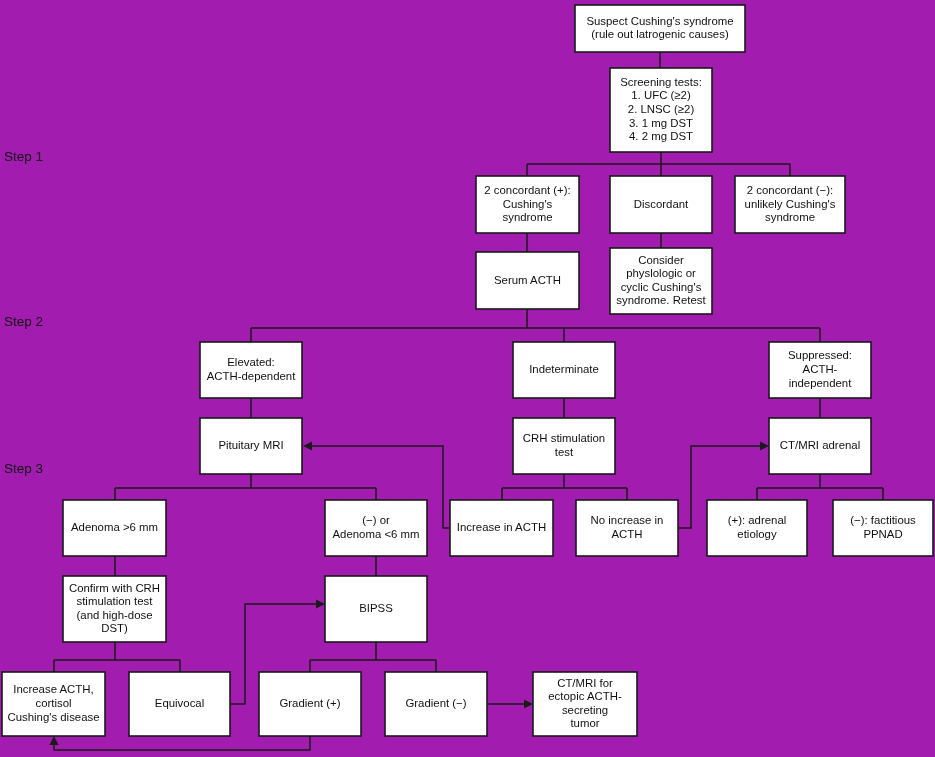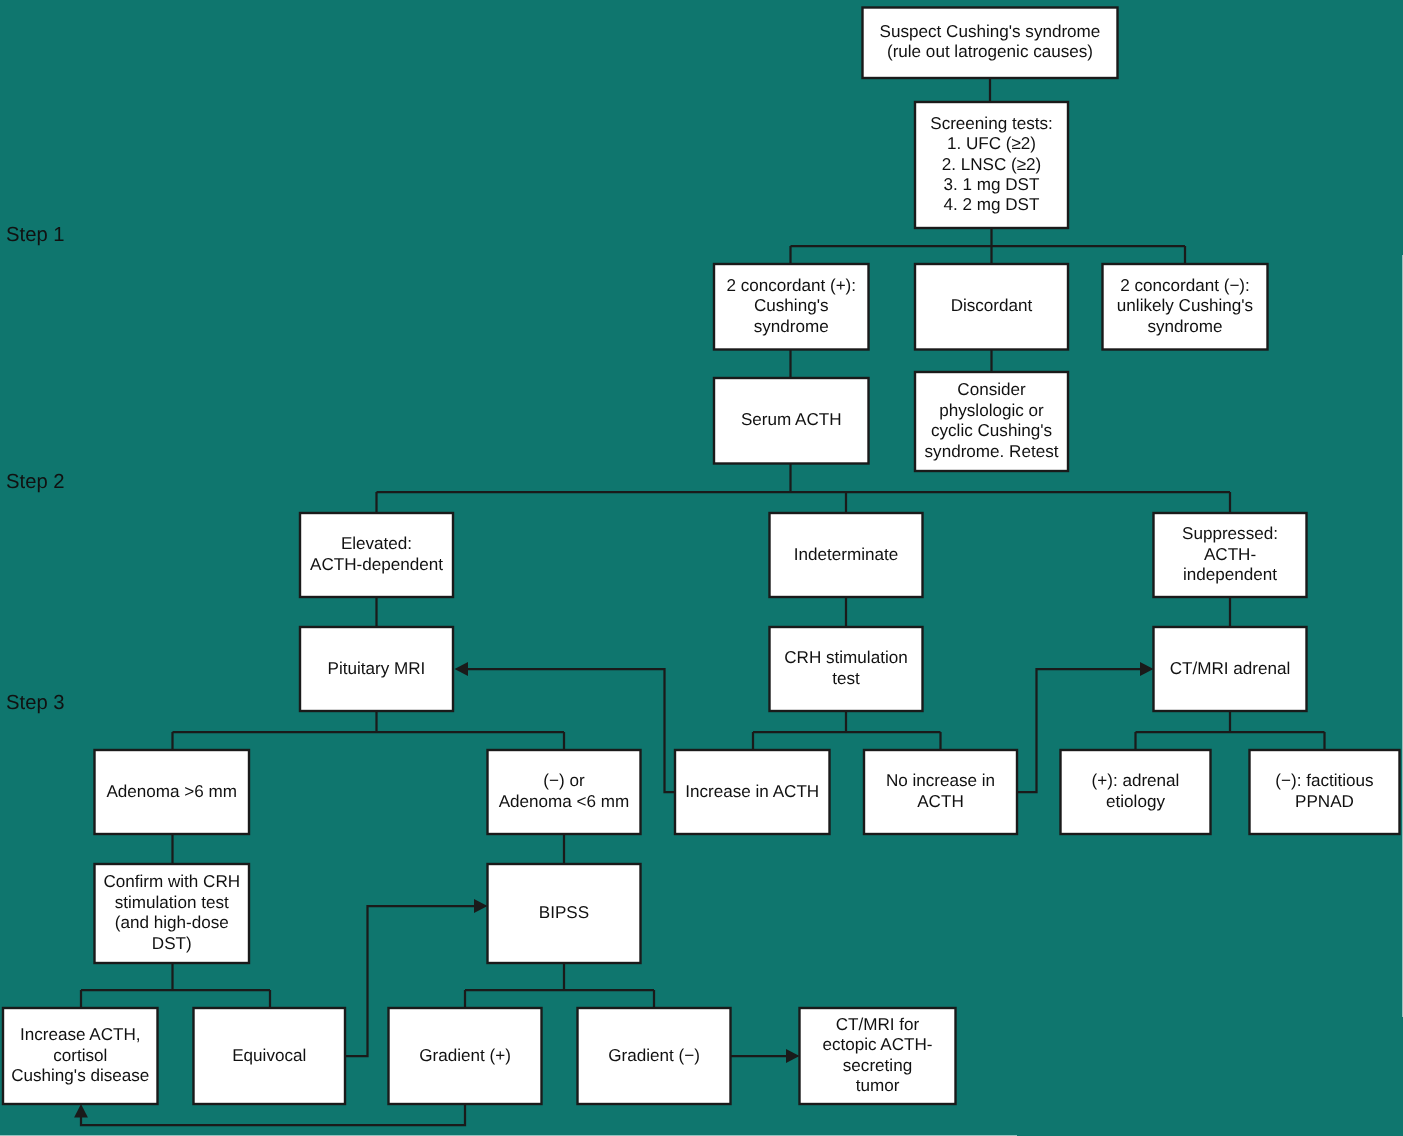--- a/index.html
+++ b/index.html
@@ -4,21 +4,21 @@
 <style>
   html, body {
     margin: 0;
     padding: 0;
     background: #ffffff;
   }
   #page {
     position: relative;
     width: 935px;
     height: 757px;
-    background: #0f766e;
+    background: #a21caf;
     font-family: "Liberation Sans", sans-serif;
     overflow: hidden;
   }
   #flow-svg {
     position: absolute;
     left: 0;
     top: 0;
     width: 935px;
     height: 757px;
   }

